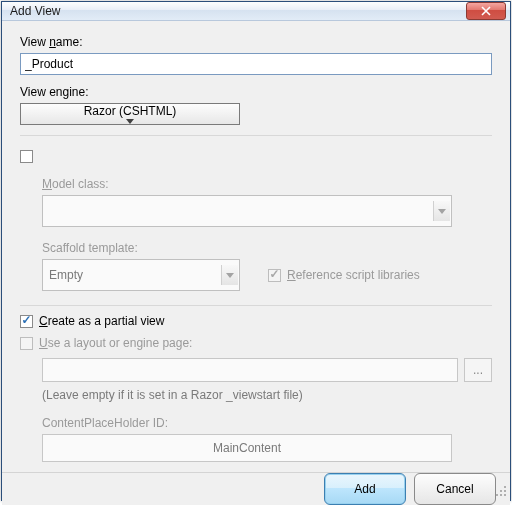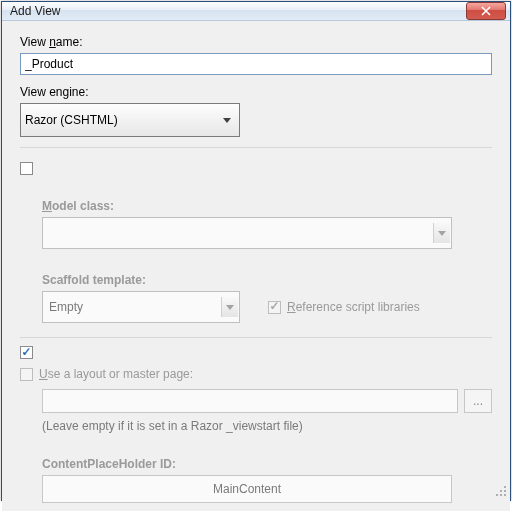--- a/index.html
+++ b/index.html
@@ -34,43 +34,44 @@
     }
     .field-label { color: #000; margin-bottom: 4px; }
     .underline { text-decoration: underline; }
     .text-input {
       width: 100%; height: 22px;
       border: 1px solid #7a9ac0;
       background: #fff; padding: 1px 4px;
       outline: none;
     }
     .view-engine-select {
-      width: 220px; height: 34px;
+      width: 220px; height: 22px;
       border: 1px solid #7a7a7a;
       background: linear-gradient(to bottom, #fdfdfd, #e7e7e7);
       display: flex; align-items: center; padding: 0 4px;
       cursor: pointer;
+      flex-direction: column;
     }
     .dd-arrow {
       width: 16px; display: flex; align-items: center; justify-content: center;
     }
     .dd-arrow svg { width: 8px; height: 5px; }
     .check-row { display: flex; align-items: center; margin-top: 14px; }
     .check-row.tight { margin-top: 8px; }
     .check {
       width: 13px; height: 13px; border: 1px solid #8a8a8a; background: #fff;
       margin-right: 6px; display: flex; align-items: center; justify-content: center;
       font-size: 10px; line-height: 1; cursor: pointer;
     }
     .check.disabled { background: #f4f4f4; border-color: #bdbdbd; cursor: default; }
     .check .tick { color: #2a6fb5; font-weight: bold; position: relative; top: -1px; }
     .check.disabled .tick { color: #a8a8a8; }
     .lbl-disabled { color: #9a9a9a; }
     .indent { margin-left: 22px; }
-    .group-label { margin-top: 24px; margin-bottom: 4px; font-weight: bold; }
+    .group-label { margin-top: 14px; margin-bottom: 4px; }
     .combo {
       height: 32px; border: 1px solid #c0c0c0; background: #fafafa;
       display: flex; align-items: center; padding: 0 4px;
     }
     .combo.wide { width: 410px; }
     .combo.med { width: 198px; }
     .combo .dd-arrow-box {
       width: 17px; height: 20px; margin-left: auto; margin-right: -3px;
       border-left: 1px solid #d0d0d0;
       display: flex; align-items: center; justify-content: center;
@@ -93,26 +94,25 @@
       width: 410px; height: 28px; border: 1px solid #c7c7c7; background: #fafafa;
       color: #7a7a7a; padding: 2px 5px; text-align: center;
     }
     .footer {
       height: 42px; border-top: 1px solid #d4d4d4;
       display: flex; align-items: center; justify-content: flex-end;
       padding: 0 14px; gap: 8px;
       background: #f0f0f0;
     }
     .btn {
-      width: 82px; height: 24px;
-      border: 1px solid #8a8a8a; border-radius: 12px;
+      width: 82px; height: 32px;
+      border: 1px solid #8a8a8a; border-radius: 6px;
       background: linear-gradient(to bottom, #fdfdfd, #e6e6e6);
       display: flex; align-items: center; justify-content: center;
       cursor: pointer;
-      font-style: italic;
     }
     .btn.primary {
       border: 1px solid #3c7fb1;
       background: linear-gradient(to bottom, #eaf6fd 0%, #d9f0fc 45%, #bee6fd 46%, #a7d9f5 100%);
       box-shadow: inset 0 0 0 1px #98d1ef;
     }
     .resize-grip {
       position: absolute; right: 3px; bottom: 3px;
       width: 12px; height: 12px;
     }
@@ -189,26 +189,29 @@
         </div>
       </div>
     </div>
 
     <div class="hr" style="margin-top:14px;"></div>
 
     <div class="check-row tight">
       <div class="check">
           <span class="tick">✓</span>
         </div>
+      <span>
+        <span class="underline">C</span><span>reate as a partial view</span>
+      </span>
     </div>
 
     <div class="check-row tight">
       <div class="check disabled"></div>
       <span class="lbl-disabled">
-        <span class="underline">U</span><span>se a layout or master page:</span>
+        <span class="underline">U</span><span>se a layout or engine page:</span>
       </span>
     </div>
 
     <div class="indent">
       <div class="layout-row">
         <div class="layout-input"></div>
         <div class="browse-btn">
           <span>...</span>
         </div>
       </div>

